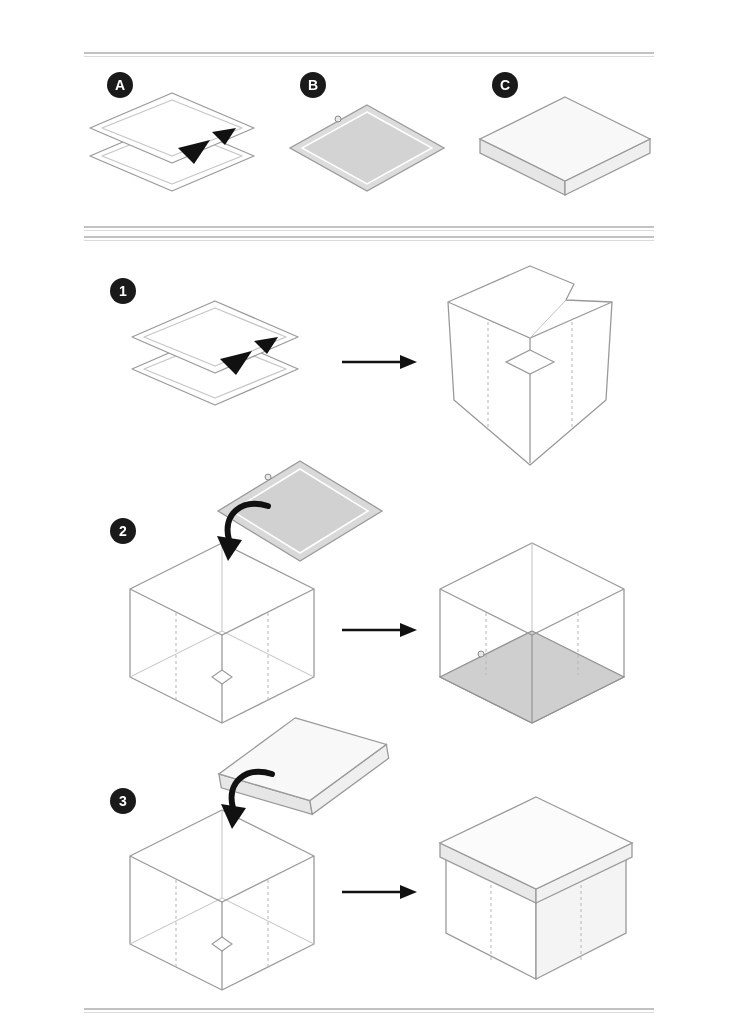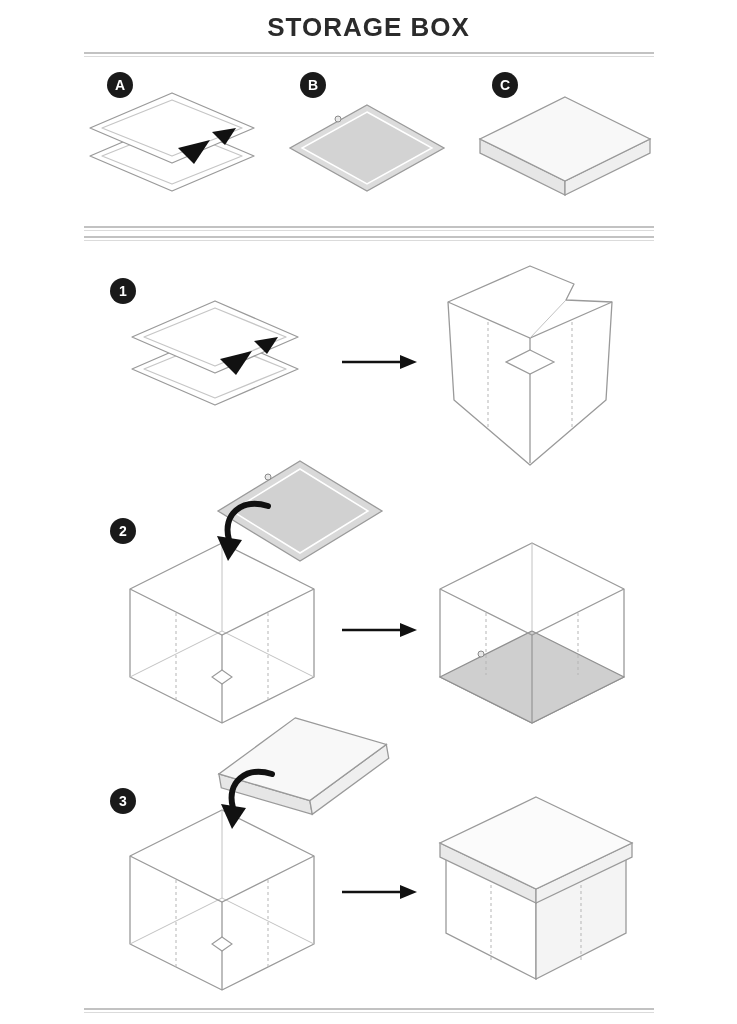--- a/index.html
+++ b/index.html
@@ -29,21 +29,20 @@
   }
   .diag{position:absolute;}
   .diag svg{display:block;}
   .tilt{transform:rotate(-10deg);}
 </style>
 </head>
 <body>
 
 <div class="page">
 
-  <div class="title">STORAGE BOX</div>
   <div class="rule" style="top:52px;">
     <div class="l1"></div>
       <div class="l2"></div>
   </div>
 
   <div class="badge" style="left:107px;top:72px;">
     <span>A</span>
   </div>
   <div class="diag" style="left:82px;top:88px;">
     <svg width="180" height="130" viewBox="0 0 180 130">

